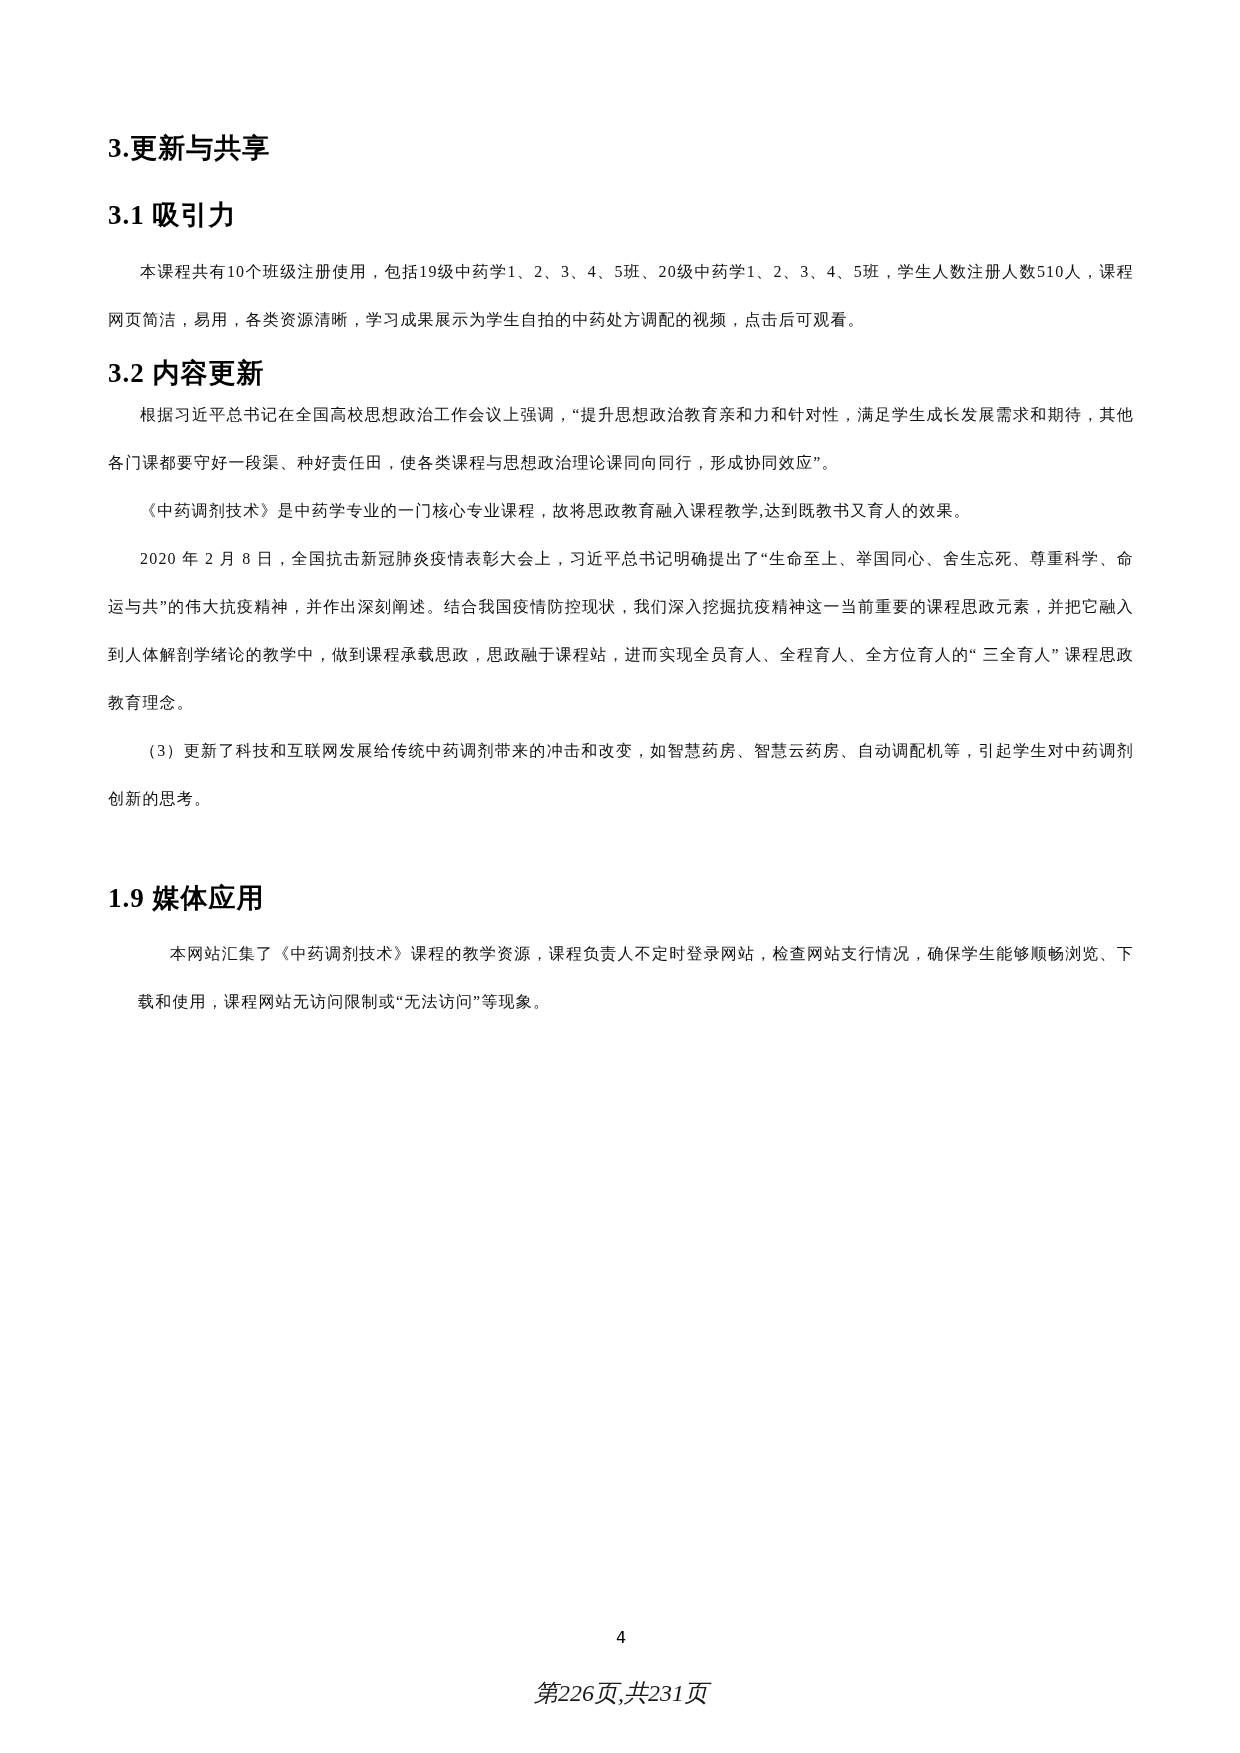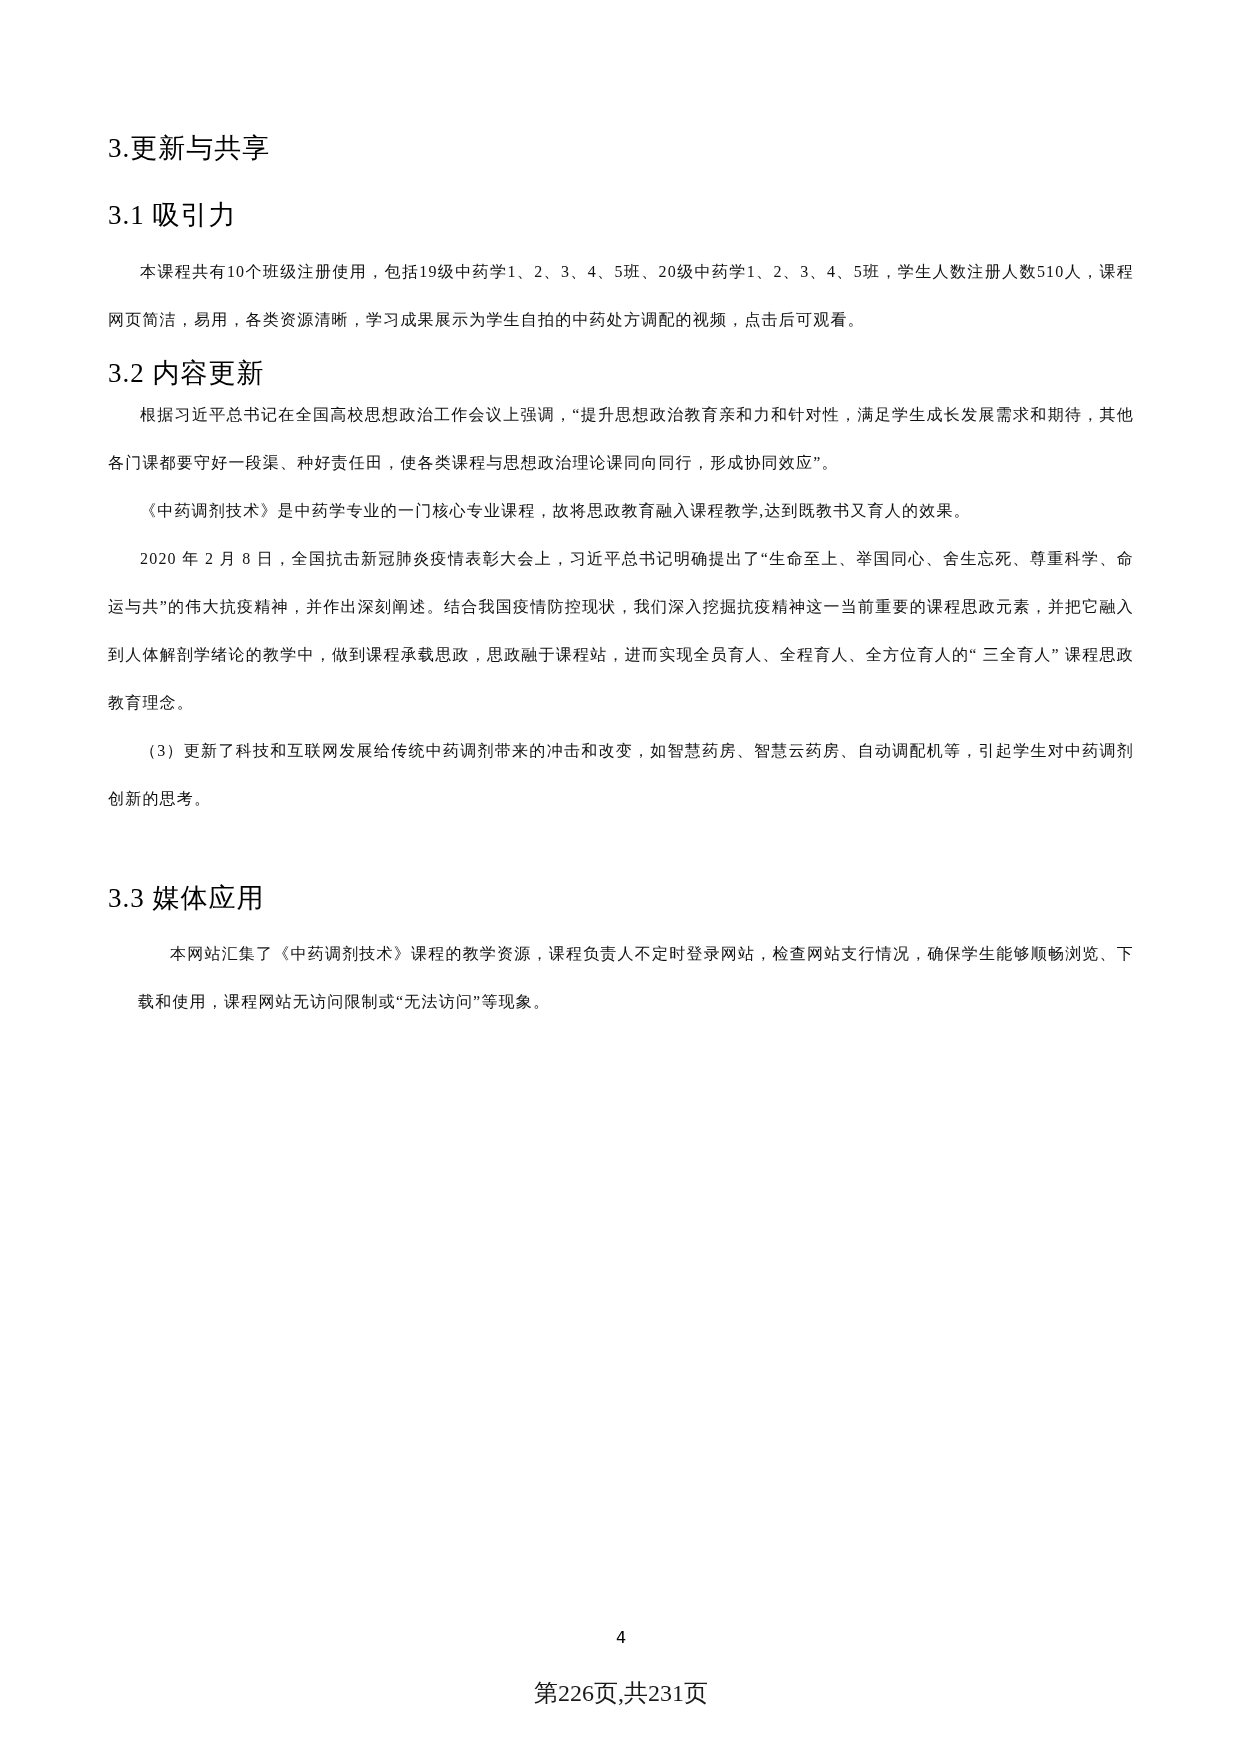--- a/index.html
+++ b/index.html
@@ -18,21 +18,21 @@
   }
   .content {
     position: absolute;
     left: 108px;
     right: 106px;
     top: 0;
   }
   .blk { margin: 0; padding: 0; }
   .h1, .h2 {
     font-size: 27px;
-    font-weight: 400;
+    font-weight: 700;
     line-height: 36px;
     letter-spacing: 1px;
     color: #000000;
   }
   .p {
     font-size: 16px;
     line-height: 48px;
     letter-spacing: 1.2px;
     text-align: justify;
     text-indent: 2em;
@@ -60,33 +60,34 @@
   .footer-info {
     position: absolute;
     left: 108px;
     right: 106px;
     top: 1679px;
     text-align: center;
     font-size: 24px;
     line-height: 28px;
     font-family: "Liberation Serif", serif;
     color: #1a1a1a;
+    font-style: italic;
   }
 </style>
 </head>
 <body>
 
 <div class="page">
   <div class="content">
       <h1 class="blk h1 blk-0">3.更新与共享</h1>
       <h2 class="blk h2 blk-1">3.1 吸引力</h2>
       <p class="blk p blk-2">本课程共有10个班级注册使用，包括19级中药学1、2、3、4、5班、20级中药学1、2、3、4、5班，学生人数注册人数510人，课程网页简洁，易用，各类资源清晰，学习成果展示为学生自拍的中药处方调配的视频，点击后可观看。</p>
       <h2 class="blk h2 blk-3">3.2 内容更新</h2>
       <p class="blk p blk-5">根据习近平总书记在全国高校思想政治工作会议上强调，“提升思想政治教育亲和力和针对性，满足学生成长发展需求和期待，其他各门课都要守好一段渠、种好责任田，使各类课程与思想政治理论课同向同行，形成协同效应”。</p>
       <p class="blk p blk-6">《中药调剂技术》是中药学专业的一门核心专业课程，故将思政教育融入课程教学,达到既教书又育人的效果。</p>
       <p class="blk p blk-7">2020 年 2 月 8 日，全国抗击新冠肺炎疫情表彰大会上，习近平总书记明确提出了“生命至上、举国同心、舍生忘死、尊重科学、命运与共”的伟大抗疫精神，并作出深刻阐述。结合我国疫情防控现状，我们深入挖掘抗疫精神这一当前重要的课程思政元素，并把它融入到人体解剖学绪论的教学中，做到课程承载思政，思政融于课程站，进而实现全员育人、全程育人、全方位育人的“ 三全育人” 课程思政教育理念。</p>
       <p class="blk p blk-9">（3）更新了科技和互联网发展给传统中药调剂带来的冲击和改变，如智慧药房、智慧云药房、自动调配机等，引起学生对中药调剂创新的思考。</p>
-      <h2 class="blk h2 blk-10">3.3 媒体应用</h2>
+      <h2 class="blk h2 blk-10">1.9 媒体应用</h2>
       <p class="blk p blk-11">本网站汇集了《中药调剂技术》课程的教学资源，课程负责人不定时登录网站，检查网站支行情况，确保学生能够顺畅浏览、下载和使用，课程网站无访问限制或“无法访问”等现象。</p>
     </div>
   <div class="footer-pagenum">4</div>
   <div class="footer-info">第226页,共231页</div>
 </div>
 
 </body></html>

